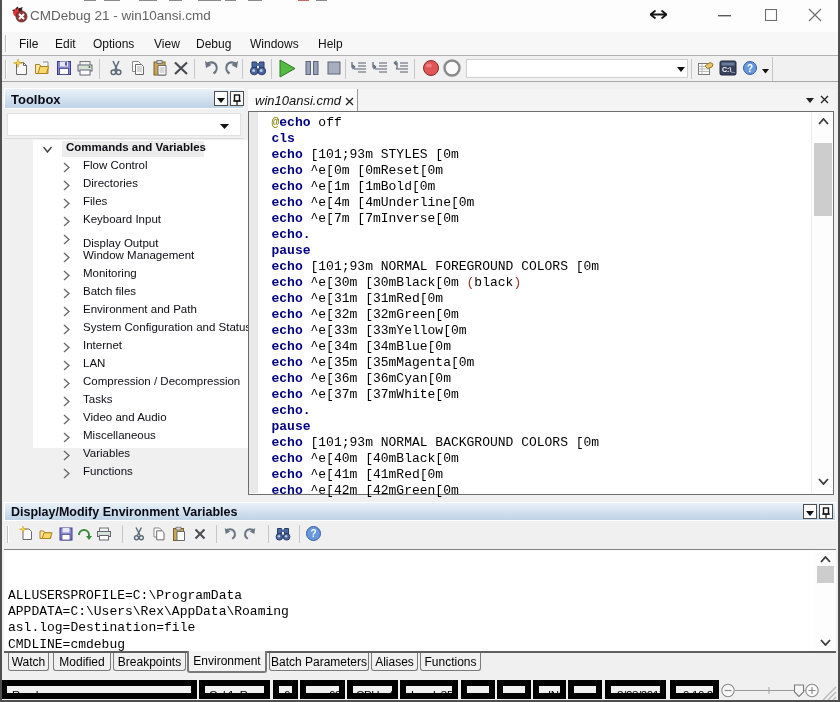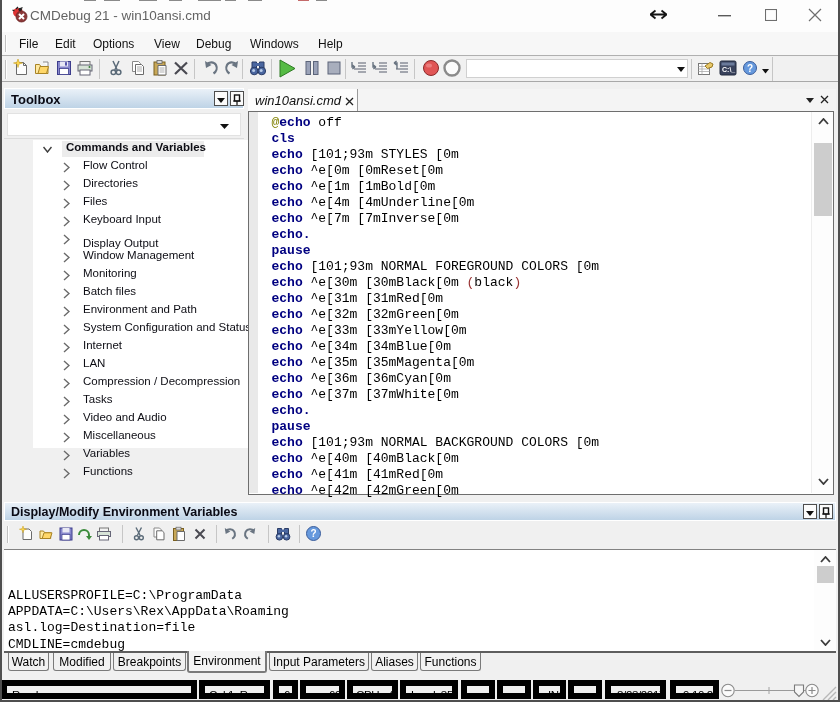--- a/index.html
+++ b/index.html
@@ -459,21 +459,21 @@
       <svg class="abs" style="left:6px;top:89px" width="11" height="7" viewBox="0 0 11 7">
           <path d="M1 1 L5.5 6 L10 1" fill="none" stroke="#3c3c3c" stroke-width="1.8"></path>
         </svg>
     </div>
   </div>
 
   <div class="btab" style="left:8px;width:41px">Watch</div>
   <div class="btab" style="left:53px;width:58px">Modified</div>
   <div class="btab" style="left:113px;width:73px">Breakpoints</div>
   <div class="btab" style="left:187px;width:80px;top:651px;height:22px;border-width:2px;border-top:none;padding-top:3px;background:#f4f4f4">Environment</div>
-  <div class="btab" style="left:269px;width:100px">Input Parameters</div>
+  <div class="btab" style="left:269px;width:100px">Batch Parameters</div>
   <div class="btab" style="left:371px;width:47px">Aliases</div>
   <div class="btab" style="left:420px;width:61px">Functions</div>
 
   <div id="statusbar">
     <div class="sseg" style="left:1px;width:196px">Ready</div>
     <div class="sseg" style="left:199px;width:71px;padding-left:4px">Col 1&nbsp; Row 1</div>
     <div class="sseg" style="left:273px;width:25px">64</div>
     <div class="sseg" style="left:300px;width:45px;padding-left:23px">69x23</div>
     <div class="sseg" style="left:347px;width:51px;padding-left:3px">CPU:&nbsp; 4%</div>
     <div class="sseg" style="left:400px;width:58px">Load: 35%</div>

